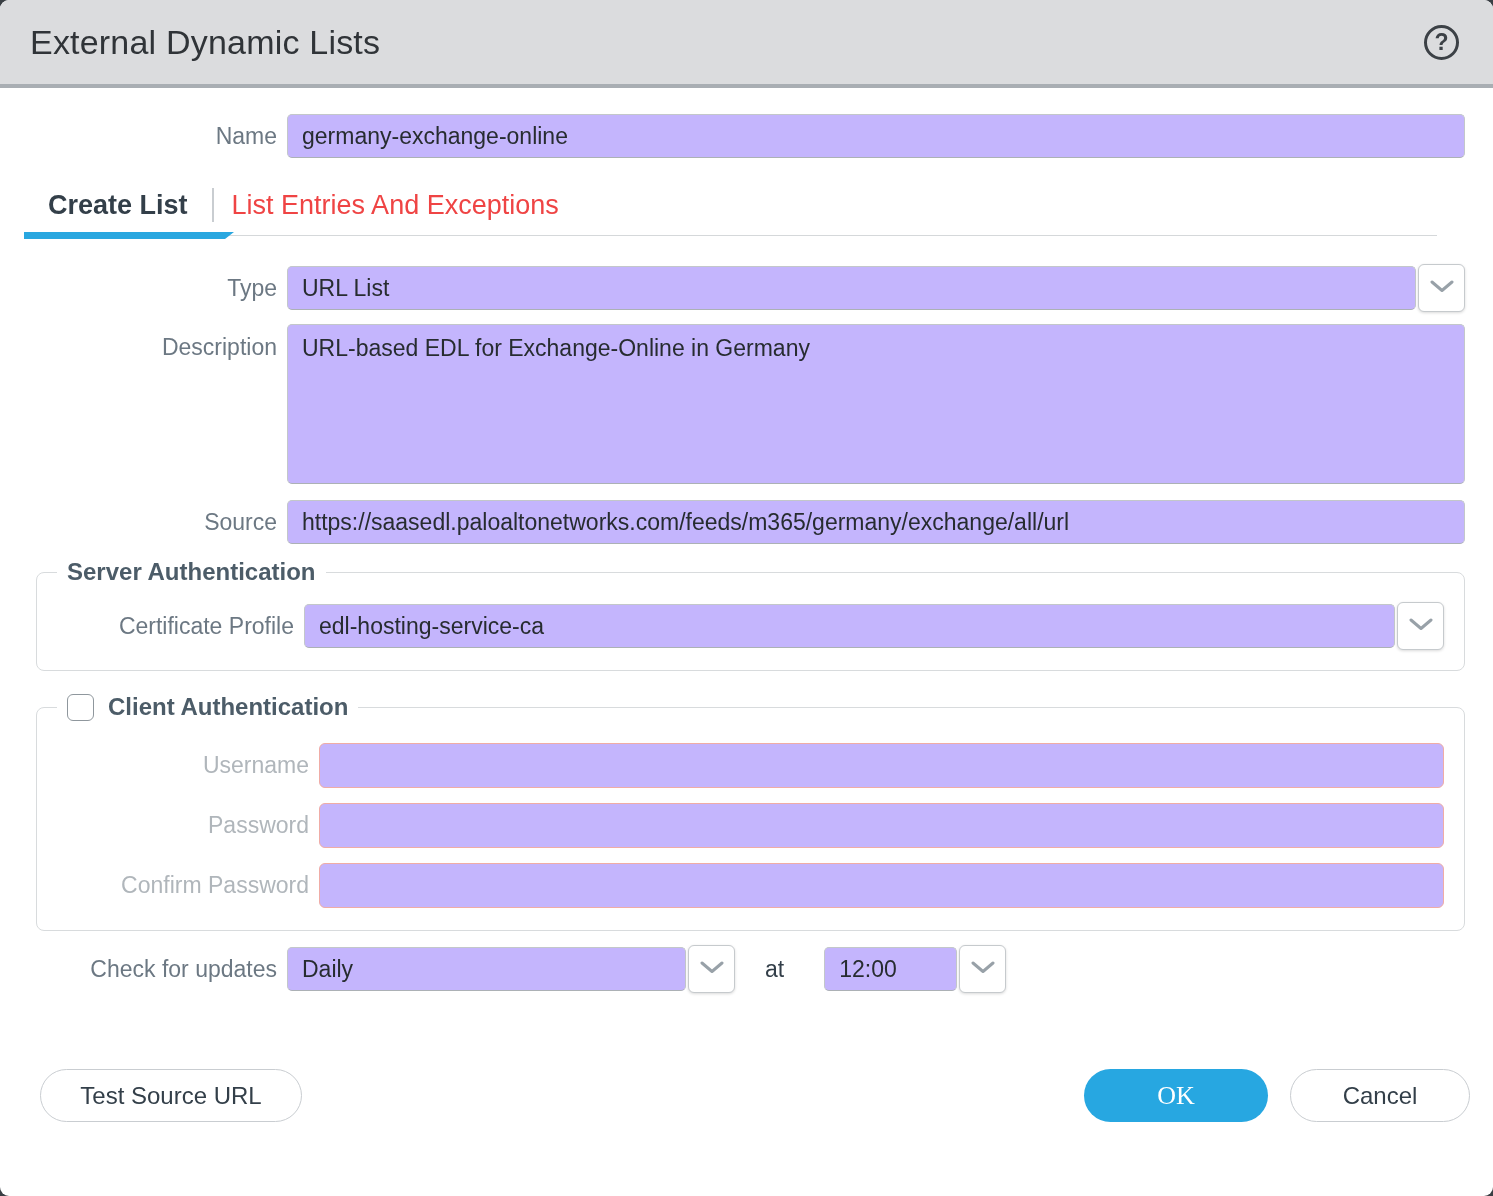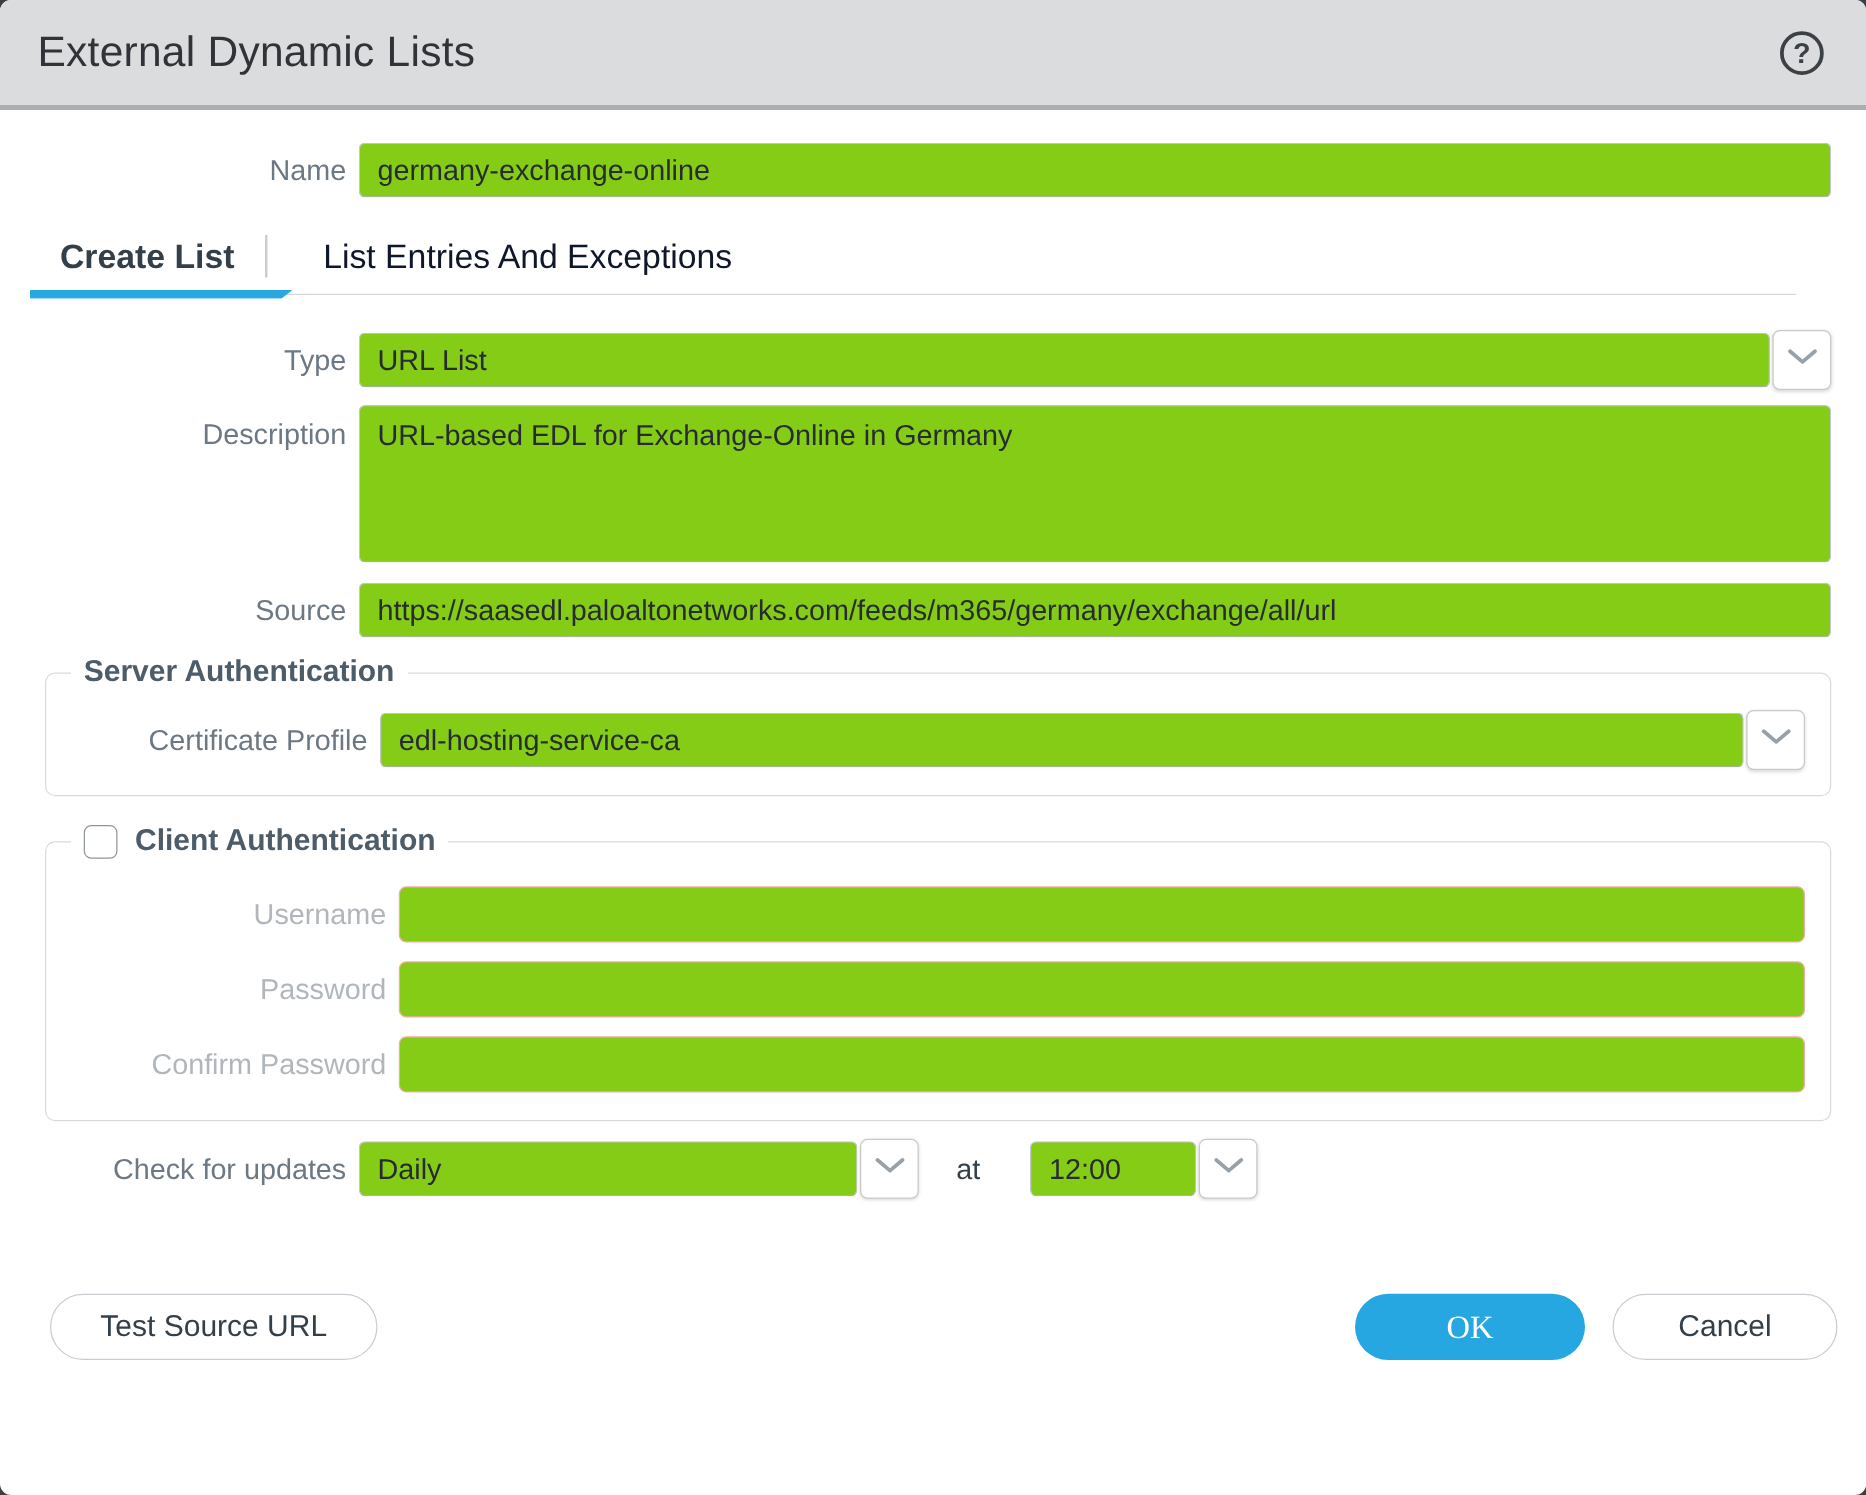--- a/index.html
+++ b/index.html
@@ -36,35 +36,35 @@
     display: grid; grid-template-columns: 277px 1fr; column-gap: 10px;
     align-items: center;
   }
   .row--top { align-items: start; }
   .row--top .lbl { padding-top: 10px; }
   .lbl { text-align: right; color: #6c7883; font-size: 23px; }
   .lbl--disabled { color: #b0b6bb; }
   .input {
     width: 100%; height: 44px;
     border: 1px solid #c3c7ca; border-bottom-color: #acb1b5;
-    border-radius: 5px; background: #84cc16;
+    border-radius: 5px; background: #c4b5fd;
     font-family: "Liberation Sans", sans-serif;
     font-size: 23px; color: #272c30; padding: 0 14px;
     outline: none;
   }
-  textarea.input { height: 126px; padding-top: 9px; resize: none; line-height: 1.3; }
+  textarea.input { height: 160px; padding-top: 9px; resize: none; line-height: 1.3; }
   .input--required {
     border: 1.5px solid #f0aca6; border-radius: 6px; height: 45px;
   }
   
   .tabs-wrap { position: relative; margin: 30px 28px 0 24px; }
   .tabs { display: flex; align-items: center; padding-bottom: 13px; }
   .tab { font-size: 27px; cursor: pointer; }
   .tab--active { color: #333f49; font-weight: 700; padding: 0 24px; }
-  .tab--inactive { color: #0f172a; padding: 0 28px; margin-left: 17px; }
+  .tab--inactive { color: #ef4444; padding: 0 18px; }
   .tab-divider { width: 2px; height: 34px; background: #c9cdd1; }
   .tabs-baseline { height: 1px; background: #d5d8da; }
   .tab-underline {
     position: absolute; left: 0; bottom: -3px; width: 210px; height: 7px;
     background: #29a7e0;
     clip-path: polygon(0 0, 100% 0, calc(100% - 9px) 100%, 0 100%);
   }
   
   .select { display: flex; align-items: stretch; }
   .select .input { flex: 1; }

